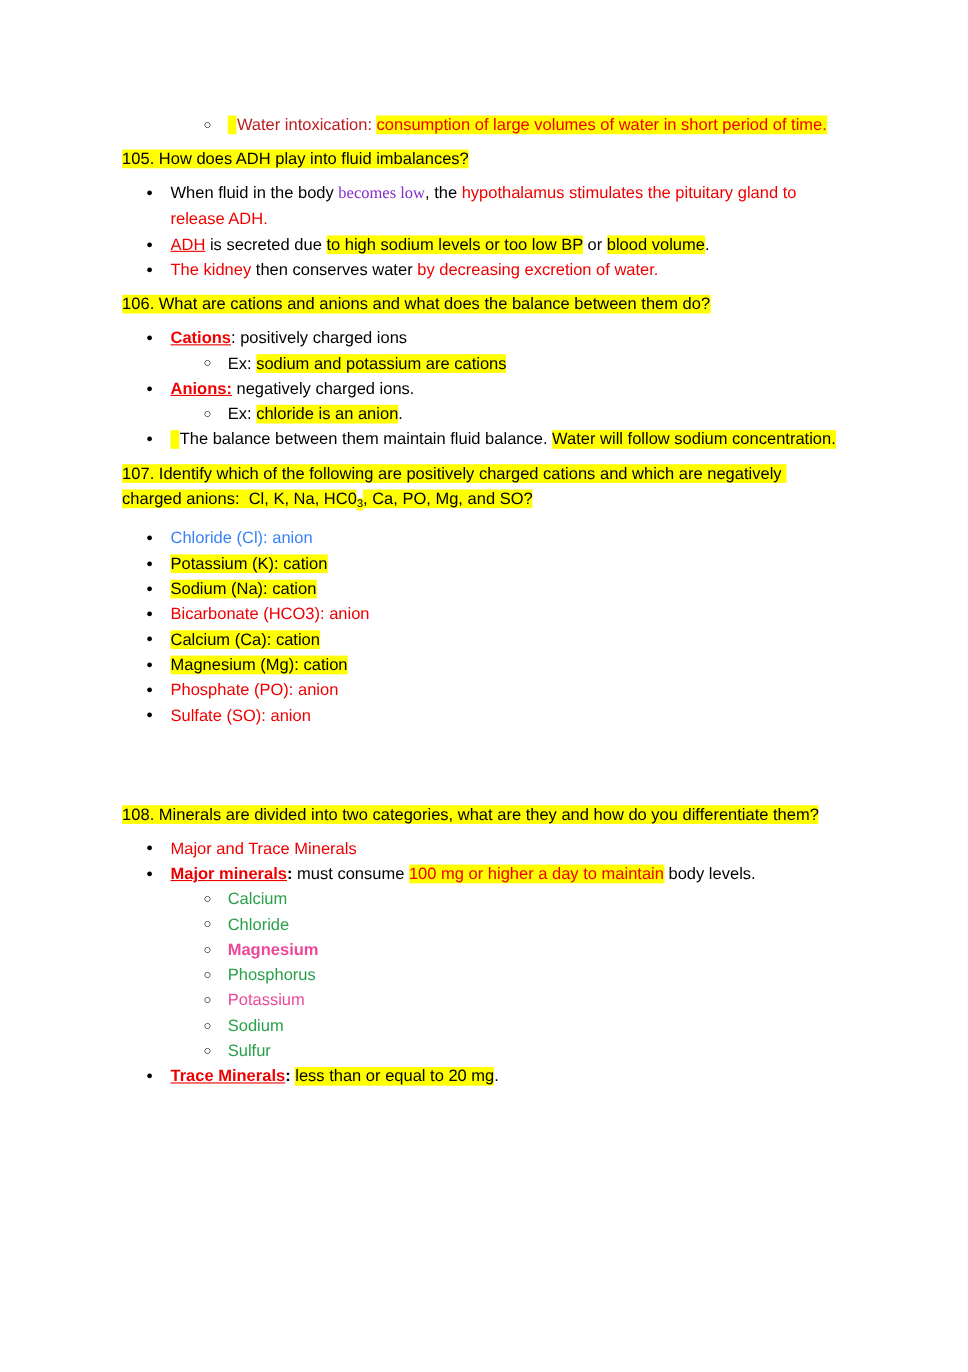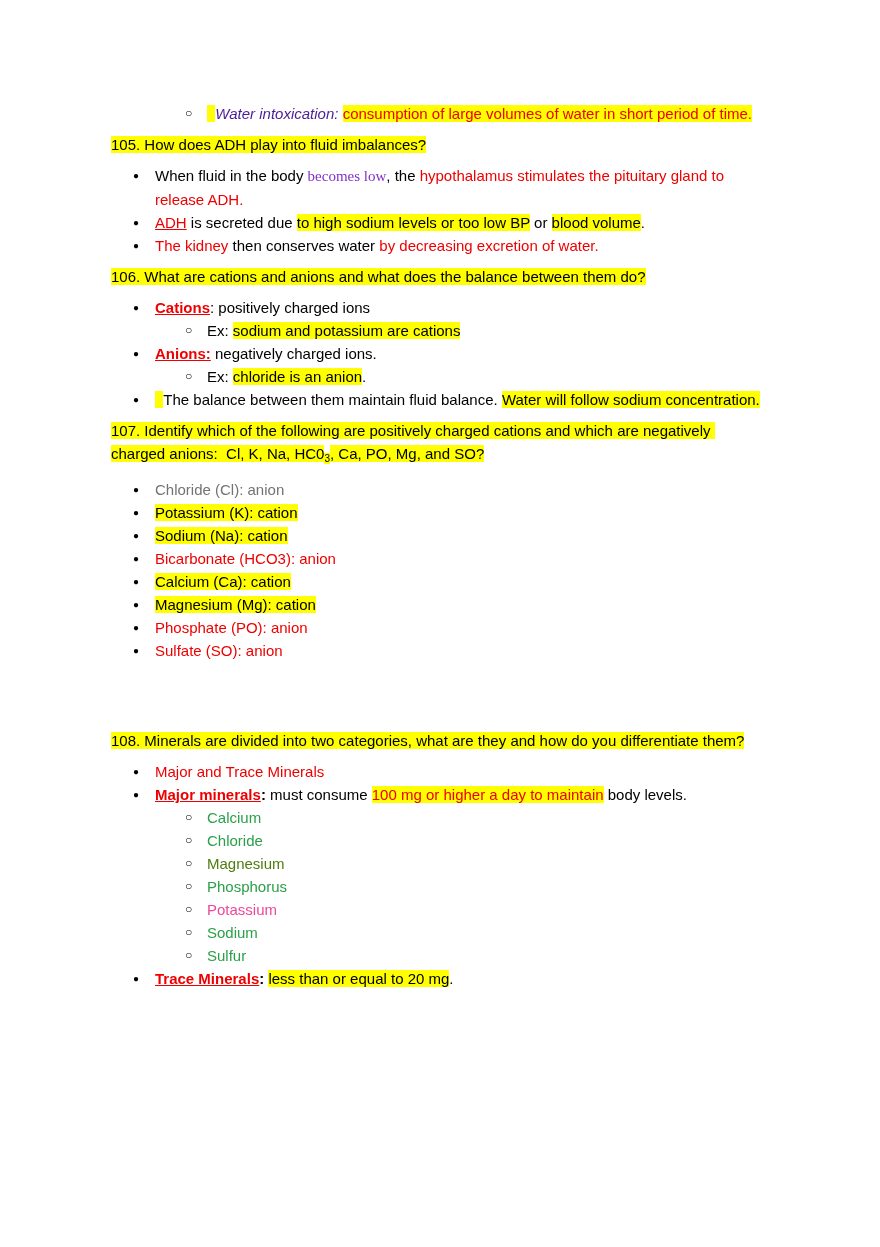--- a/index.html
+++ b/index.html
@@ -45,46 +45,46 @@
   .run.bold { font-weight: 700; }
   .run.ul { text-decoration: underline; }
   .run.subscript { font-size: 10px; vertical-align: -3px; }
   .spacer { height: 59px; }
 </style>
 </head>
 <body>
 
 <div class="page">
   <div id="doc">
-      <div class="block b2"><span class="marker m2">○</span><span class="run hl">  </span><span class="run" style="color: #4c1d95; font-style: italic;">Water intoxication: </span><span class="run hl" style="color: rgb(238, 0, 0);">consumption of large volumes of water in short period of time.</span></div>
+      <div class="block b2"><span class="marker m2">○</span><span class="run hl">  </span><span class="run" style="color: #b91c1c;">Water intoxication: </span><span class="run hl" style="color: rgb(238, 0, 0);">consumption of large volumes of water in short period of time.</span></div>
       <div class="block question"><span class="run hl">105. How does ADH play into fluid imbalances?</span></div>
       <div class="block b1"><span class="marker m1">●</span><span class="run">When fluid in the body </span><span class="run" style="color: rgb(132, 48, 200); font-family: Liberation Serif, serif;">becomes low</span><span class="run">, the </span><span class="run" style="color: rgb(238, 0, 0);">hypothalamus stimulates the pituitary gland to release ADH.</span></div>
       <div class="block b1"><span class="marker m1">●</span><span class="run" style="color: rgb(238, 0, 0); text-decoration: underline;">ADH</span><span class="run"> is secreted due </span><span class="run hl">to high sodium levels or too low BP</span><span class="run"> or </span><span class="run hl">blood volume</span><span class="run">.</span></div>
       <div class="block b1"><span class="marker m1">●</span><span class="run" style="color: rgb(238, 0, 0); margin-top: 28px;">The kidney</span><span class="run"> then conserves water </span><span class="run" style="color: rgb(238, 0, 0);">by decreasing excretion of water.</span></div>
       <div class="block question"><span class="run hl">106. What are cations and anions and what does the balance between them do?</span></div>
       <div class="block b1"><span class="marker m1">●</span><span class="run bold ul" style="color: rgb(238, 0, 0);">Cations</span><span class="run">: positively charged ions</span></div>
       <div class="block b2"><span class="marker m2">○</span><span class="run">Ex: </span><span class="run hl">sodium and potassium are cations</span></div>
       <div class="block b1"><span class="marker m1">●</span><span class="run bold ul" style="color: rgb(238, 0, 0);">Anions:</span><span class="run"> negatively charged ions.</span></div>
       <div class="block b2"><span class="marker m2">○</span><span class="run">Ex: </span><span class="run hl">chloride is an anion</span><span class="run">.</span></div>
       <div class="block b1"><span class="marker m1">●</span><span class="run hl">  </span><span class="run">The balance between them maintain fluid balance. </span><span class="run hl">Water will follow sodium concentration.</span></div>
       <div class="block question"><span class="run hl">107. Identify which of the following are positively charged cations and which are negatively charged anions:  Cl, K, Na, HC0</span><span class="run hl subscript">3</span><span class="run hl">, Ca, PO, Mg, and SO?</span></div>
-      <div class="block b1"><span class="marker m1">●</span><span class="run" style="color: #737373; text-align: center;">Chloride (Cl): anion</span></div>
+      <div class="block b1"><span class="marker m1">●</span><span class="run" style="color: #3b82f6; text-align: center;">Chloride (Cl): anion</span></div>
       <div class="block b1"><span class="marker m1">●</span><span class="run hl">Potassium (K): cation</span></div>
       <div class="block b1"><span class="marker m1">●</span><span class="run hl">Sodium (Na): cation</span></div>
       <div class="block b1"><span class="marker m1">●</span><span class="run" style="color: rgb(238, 0, 0);">Bicarbonate (HCO3): anion</span></div>
       <div class="block b1"><span class="marker m1">●</span><span class="run hl">Calcium (Ca): cation</span></div>
       <div class="block b1"><span class="marker m1">●</span><span class="run hl">Magnesium (Mg): cation</span></div>
       <div class="block b1"><span class="marker m1">●</span><span class="run" style="color: rgb(238, 0, 0);">Phosphate (PO): anion</span></div>
       <div class="block b1"><span class="marker m1">●</span><span class="run" style="color: rgb(238, 0, 0);">Sulfate (SO): anion</span></div>
       <div class="block spacer"></div>
       <div class="block question"><span class="run hl">108. Minerals are divided into two categories, what are they and how do you differentiate them?</span></div>
       <div class="block b1"><span class="marker m1">●</span><span class="run" style="color: rgb(238, 0, 0);">Major and Trace Minerals</span></div>
       <div class="block b1"><span class="marker m1">●</span><span class="run bold ul" style="color: rgb(238, 0, 0);">Major minerals</span><span class="run bold">:</span><span class="run"> must consume </span><span class="run hl" style="color: rgb(238, 0, 0);">100 mg or higher a day to maintain</span><span class="run"> body levels.</span></div>
       <div class="block b2"><span class="marker m2">○</span><span class="run" style="color: rgb(42, 160, 74); margin-top: 40px;">Calcium</span></div>
       <div class="block b2"><span class="marker m2">○</span><span class="run" style="color: rgb(42, 160, 74);">Chloride</span></div>
-      <div class="block b2"><span class="marker m2">○</span><span class="run" style="color: #4d7c0f;">Magnesium</span></div>
+      <div class="block b2"><span class="marker m2">○</span><span class="run" style="color: #ec4899; font-weight: bold;">Magnesium</span></div>
       <div class="block b2"><span class="marker m2">○</span><span class="run" style="color: rgb(42, 160, 74);">Phosphorus</span></div>
       <div class="block b2"><span class="marker m2">○</span><span class="run" style="color: #ec4899;">Potassium</span></div>
       <div class="block b2"><span class="marker m2">○</span><span class="run" style="color: rgb(42, 160, 74);">Sodium</span></div>
       <div class="block b2"><span class="marker m2">○</span><span class="run" style="color: rgb(42, 160, 74);">Sulfur</span></div>
       <div class="block b1"><span class="marker m1">●</span><span class="run bold ul" style="color: rgb(238, 0, 0);">Trace Minerals</span><span class="run bold">:</span><span class="run"> </span><span class="run hl">less than or equal to 20 mg</span><span class="run">.</span></div>
     </div>
 </div>
 
 </body></html>

